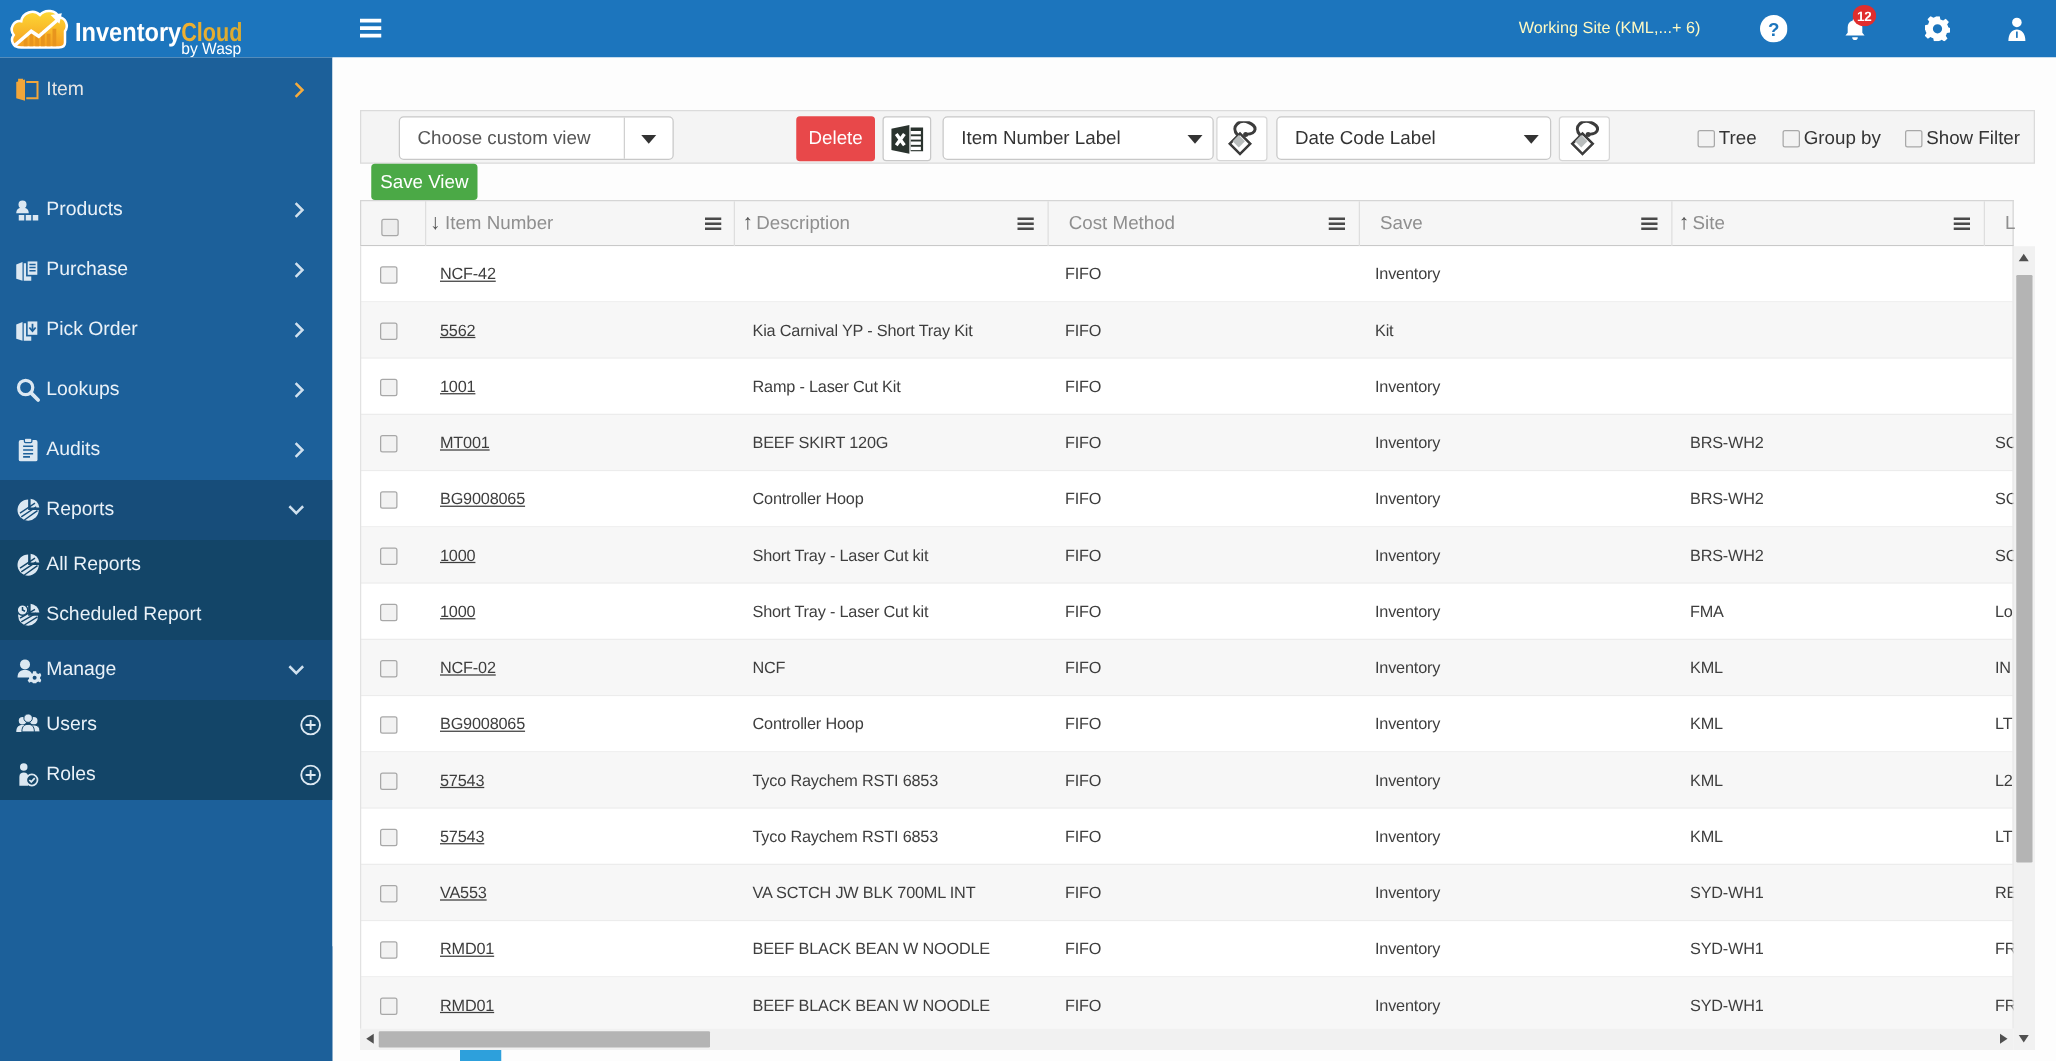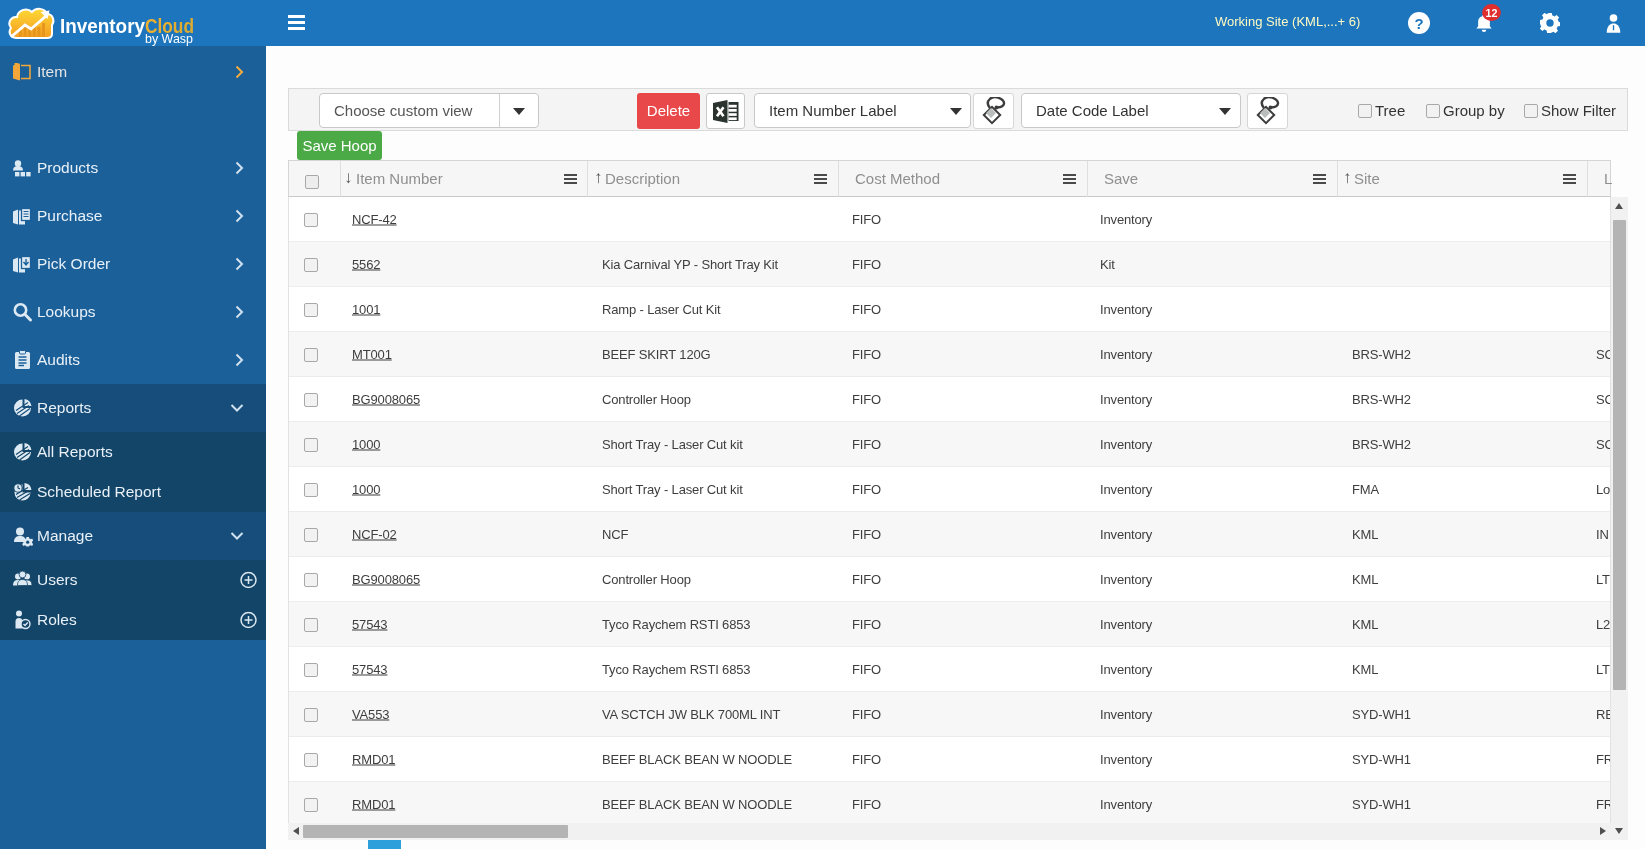--- a/index.html
+++ b/index.html
@@ -283,21 +283,21 @@
         <circle cx="16.5" cy="10.5" r="2" fill="#3c3c3c"></circle>
       </svg>
     </div>
     <div class="ckbox" style="left:1069px"></div>
       <span class="cklbl" style="left:1086px">Tree</span>
     <div class="ckbox" style="left:1137px"></div>
       <span class="cklbl" style="left:1154px">Group by</span>
     <div class="ckbox" style="left:1235px"></div>
       <span class="cklbl" style="left:1252px">Show Filter</span>
   </div>
-  <div id="saveview">Save Hoop</div>
+  <div id="saveview">Save View</div>
   <div id="grid">
     <div id="ghead">
       <div class="ckbox" style="left:16px;top:14px;background:#ededed"></div>
       <div class="hdiv" style="left:51px"></div>
       <span class="hcell" style="left:55px;top:7px;color:#555;font-size:17px">↓</span>
       <span class="hcell" style="left:67px;top:9px">Item Number</span>
       <div class="hmenu" style="left:275px">
           <div></div>
           <div></div>
           <div></div>

